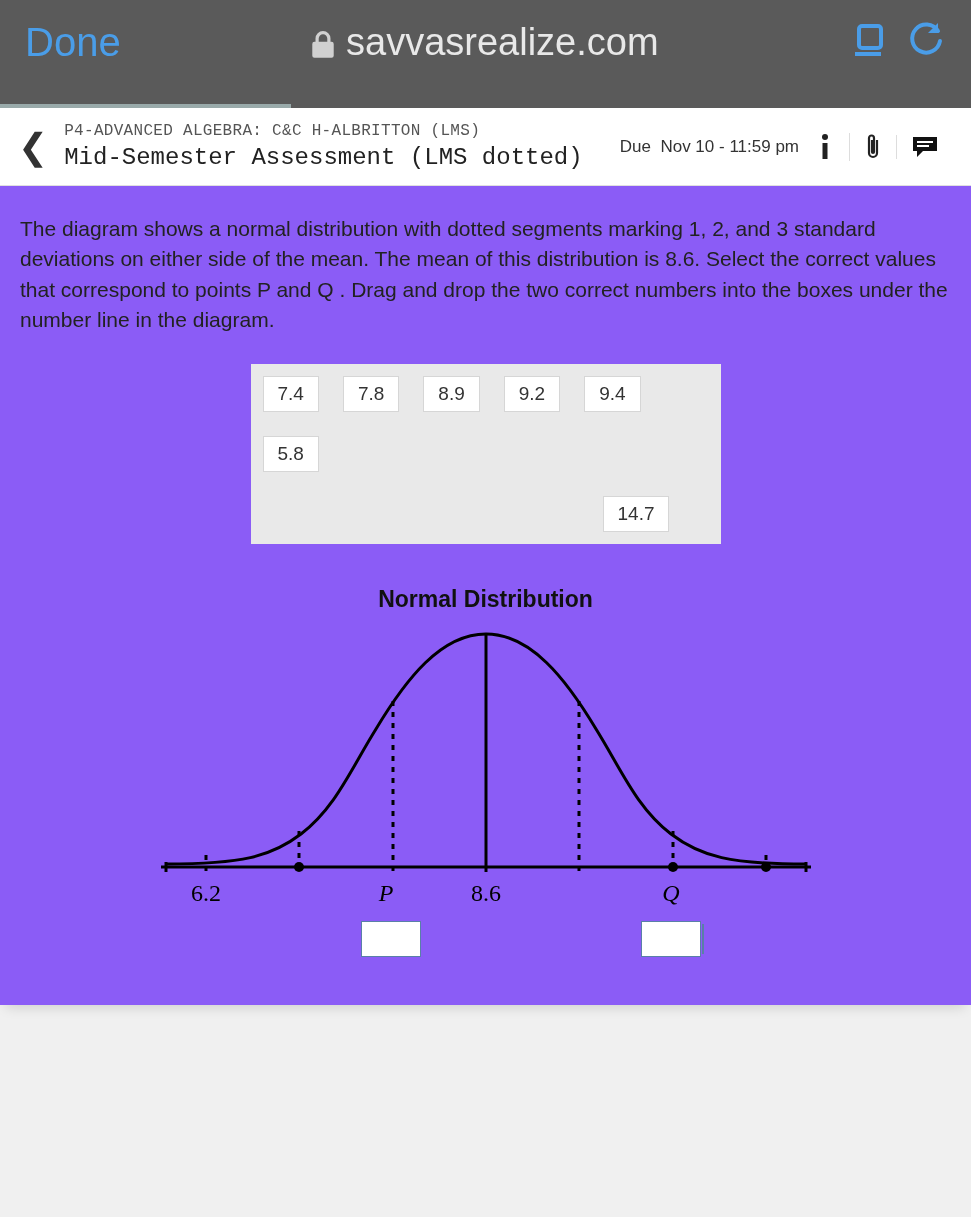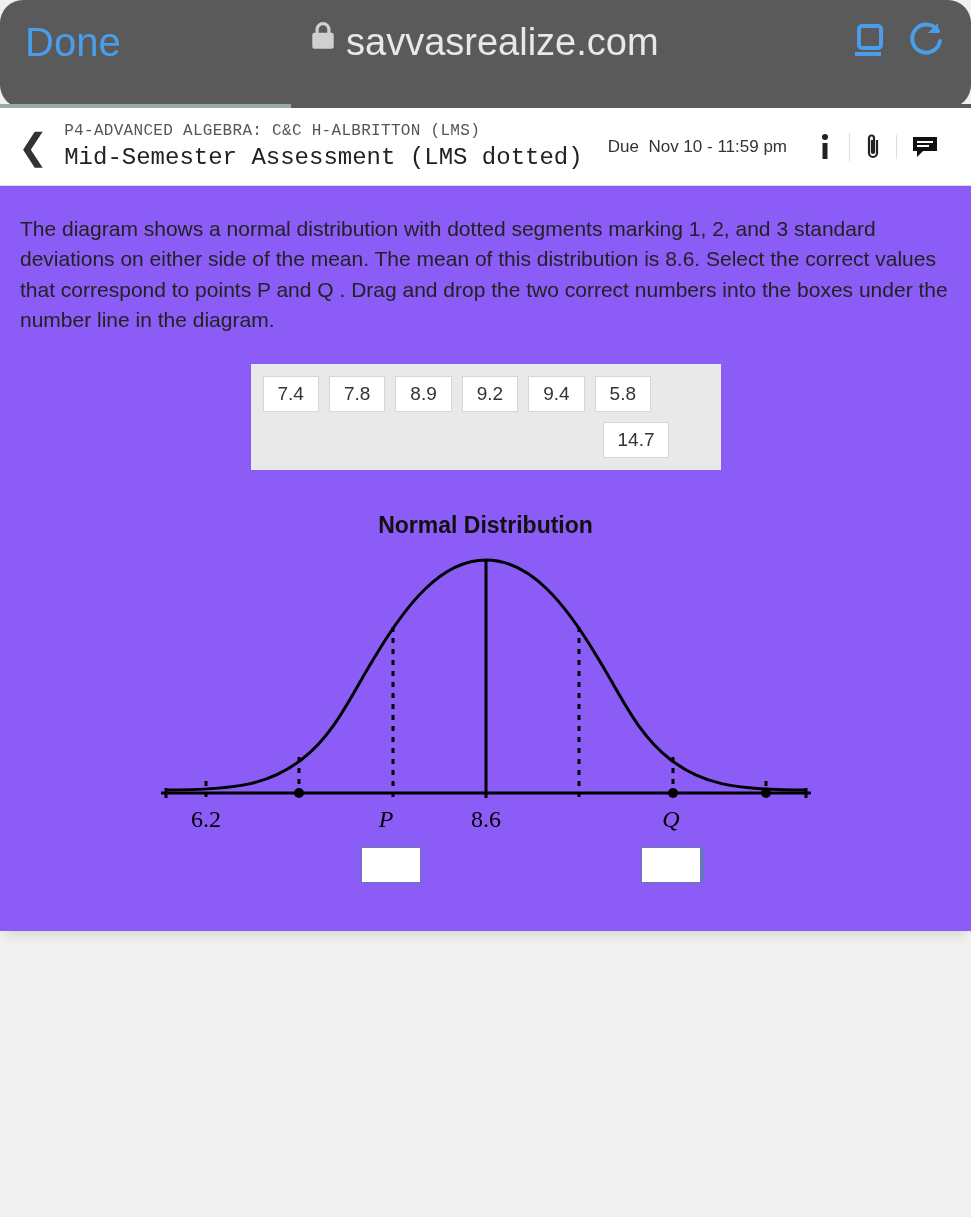--- a/index.html
+++ b/index.html
@@ -11,32 +11,31 @@
   overflow: hidden;
 }
 .browser-bar {
   height: 108px;
   background: #5a5a5a;
   display: flex;
   align-items: center;
   padding: 0 25px 23px 25px;
   gap: 18px;
   position: relative;
-  border-radius: 23px;
 }
 .done-btn {
   color: #4a9de8;
   font-size: 40px;
   font-weight: 500;
   cursor: pointer;
 }
 .url-area {
   flex: 1;
   display: flex;
-  align-items: flex-start;
+  align-items: flex-end;
   justify-content: center;
   gap: 10px;
 }
 .lock-icon { color: #d0d0d0; }
 .url-text { color: #e8e8e8; font-size: 38px; font-weight: 500; }
 .tabs-icon, .reload-icon { color: #4a9de8; cursor: pointer; }
 .progress-track {
   position: absolute;
   bottom: 0;
   left: 0;
@@ -57,39 +56,39 @@
 .chevron-left {
   font-size: 36px;
   color: #333;
   padding: 0 16px 0 8px;
   cursor: pointer;
   font-weight: 300;
 }
 .title-block { flex: 1; font-family: Liberation Mono, monospace; }
 .course-name { font-size: 16px; color: #555; letter-spacing: .3px; }
 .assess-name { font-size: 24px; color: #222; margin-top: 4px; }
-.due-block { font-size: 17px; color: #333; margin-right: 14px; }
+.due-block { font-size: 17px; color: #333; margin-right: 2px; }
 .ic { padding: 0 14px; color: #222; cursor: pointer; display:flex; align-items:center; }
 .ic.sep { border-left: 1px solid #ddd; }
 
 .content {
   background: #8b5cf6;
   padding: 28px 20px 36px 20px;
   box-shadow: 0 8px 12px -6px rgba(0,0,0,.15);
 }
 .prompt { font-size: 21px; line-height: 1.45; color: #222; }
 
 .choices-tray {
   margin: 28px auto 0 auto;
   width: 470px;
   background: #e9e9e9;
   padding: 12px;
   display: flex;
   flex-wrap: wrap;
-  gap: 10px;
+  gap: 24px;
 }
 .chip {
   background: #fff;
   border: 1px solid #d6d6d6;
   padding: 6px 14px;
   font-size: 19px;
   color: #333;
   cursor: grab;
   min-width: 52px;
   text-align: center;

